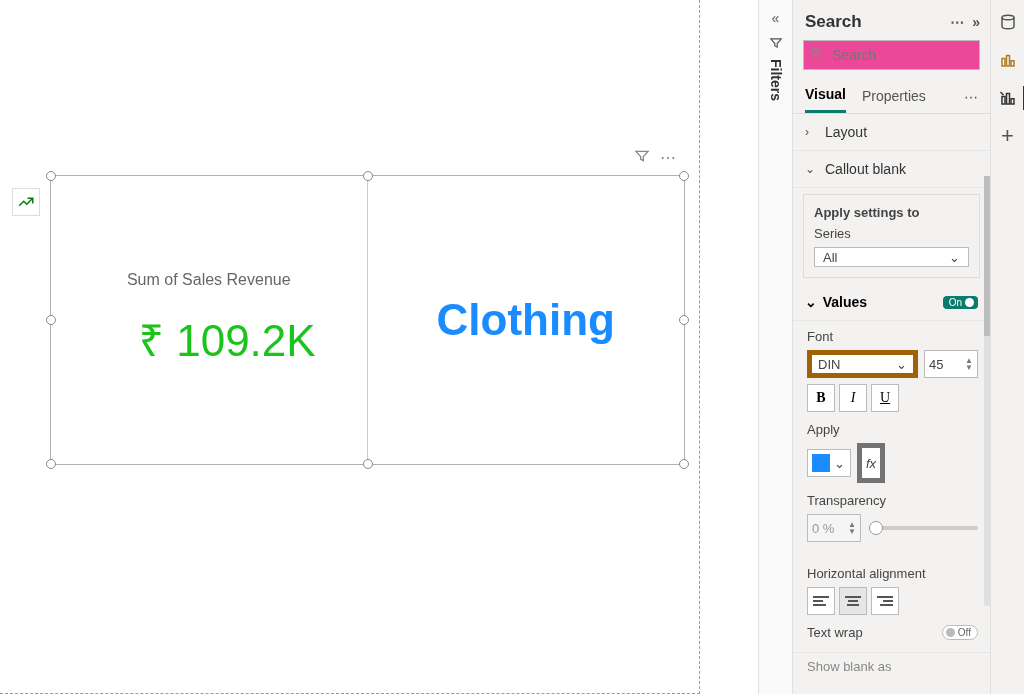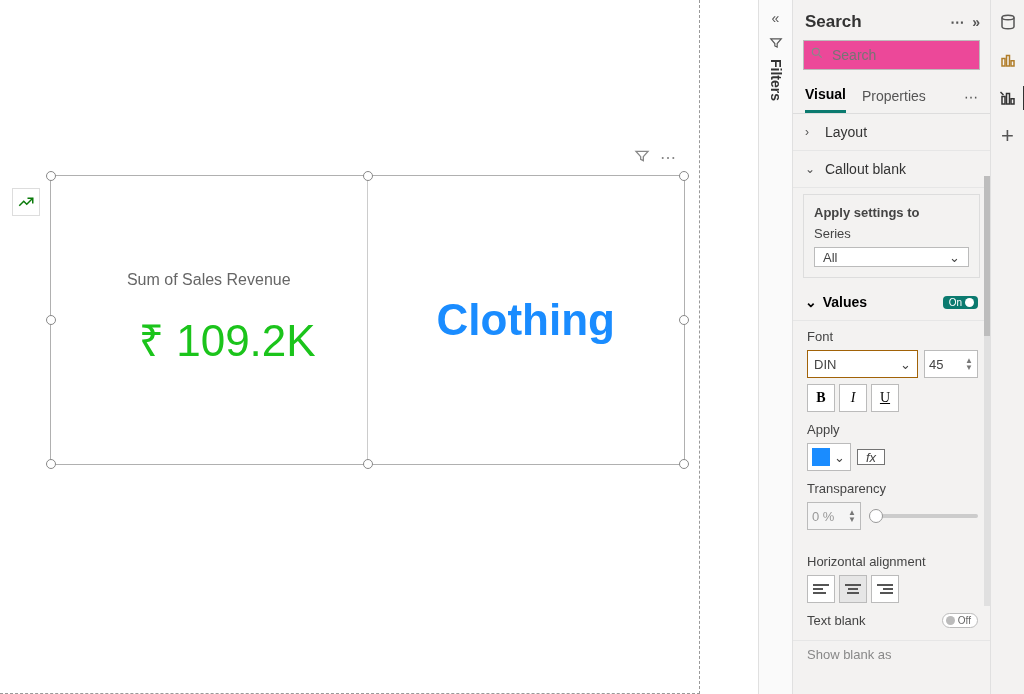--- a/index.html
+++ b/index.html
@@ -125,42 +125,42 @@
   }
   .pill-on .dot { width:9px; height:9px; background:#fff; border-radius:50%; }
   .pill-off {
     background:#fff; border:1px solid #bbb; color:#666; border-radius:10px; font-size:10px;
     padding:1px 6px 1px 3px; display:flex; align-items:center; gap:3px;
   }
   .pill-off .dot { width:9px; height:9px; background:#bbb; border-radius:50%; }
 
   .font-row { display:flex; gap:6px; margin-bottom:6px; }
   .font-select {
-    flex:1; height:28px; border:1px solid #a16207; background:#fff;
+    flex:1; height:28px; border:5px solid #a16207; background:#fff;
     display:flex; align-items:center; justify-content:space-between; padding:0 6px; font-size:13px;
   }
   .font-size-box { width:54px; height:28px; border:1px solid #bbb; background:#fff; display:flex; align-items:center; padding:0 4px; font-size:13px; justify-content:space-between;}
   .steppers { display:flex; flex-direction:column; font-size:8px; color:#777; line-height:7px; }
 
   .biu { display:flex; gap:4px; margin-bottom:10px; }
   .biu button {
     width:28px; height:28px; border:1px solid #bbb; background:#fff; font-size:14px; cursor:pointer;
     font-family:"Times New Roman", serif;
   }
   .biu .b { font-weight:bold; }
   .biu .i { font-style:italic; }
   .biu .u { text-decoration:underline; }
 
   .color-row { display:flex; gap:6px; align-items:center; margin-bottom:10px;}
   .color-swatch {
     width:44px; height:28px; border:1px solid #bbb; background:#fff;
     display:flex; align-items:center; padding:0 4px; gap:4px;
   }
   .swatch-box { width:18px; height:18px; background:#1a8cff; }
-  .fx-box { width:28px; height:16px; border:1px solid #737373; background:#fff; display:flex; align-items:center; justify-content:center; font-style:italic; font-size:13px; }
+  .fx-box { width:28px; height:40px; border:5px solid #737373; background:#fff; display:flex; align-items:center; justify-content:center; font-style:italic; font-size:13px; }
 
   .transp-row { display:flex; align-items:center; gap:8px; }
   .transp-box { width:54px; height:28px; border:1px solid #bbb; background:#f5f5f5; color:#999; display:flex; align-items:center; justify-content:space-between; padding:0 4px; font-size:13px;}
   .slider-track { position:relative; flex:1; height:4px; background:#ccc; border-radius:2px; }
   .slider-thumb { position:absolute; left:0; top:-5px; width:14px; height:14px; border-radius:50%; background:#fff; border:1px solid #999; }
 
   .align-row { display:flex; gap:4px; margin-top:6px; }
   .align-row button {
     width:28px; height:28px; border:1px solid #bbb; background:#fff;
     display:flex; flex-direction:column; justify-content:center; gap:2px; padding:5px; cursor:pointer;
@@ -353,21 +353,21 @@
             <div class="bar b3"></div>
           </button>
         <button class="ar">
             <div class="bar b1"></div>
             <div class="bar b2"></div>
             <div class="bar b3"></div>
           </button>
       </div>
 
       <div class="textwrap-row">
-        <span>Text blank</span>
+        <span>Text wrap</span>
         <div class="pill-off">
           <span class="dot"></span>
           <span>Off</span>
         </div>
       </div>
     </div>
 
     <div class="show-blank">Show blank as</div>
   </div>
 </div>

